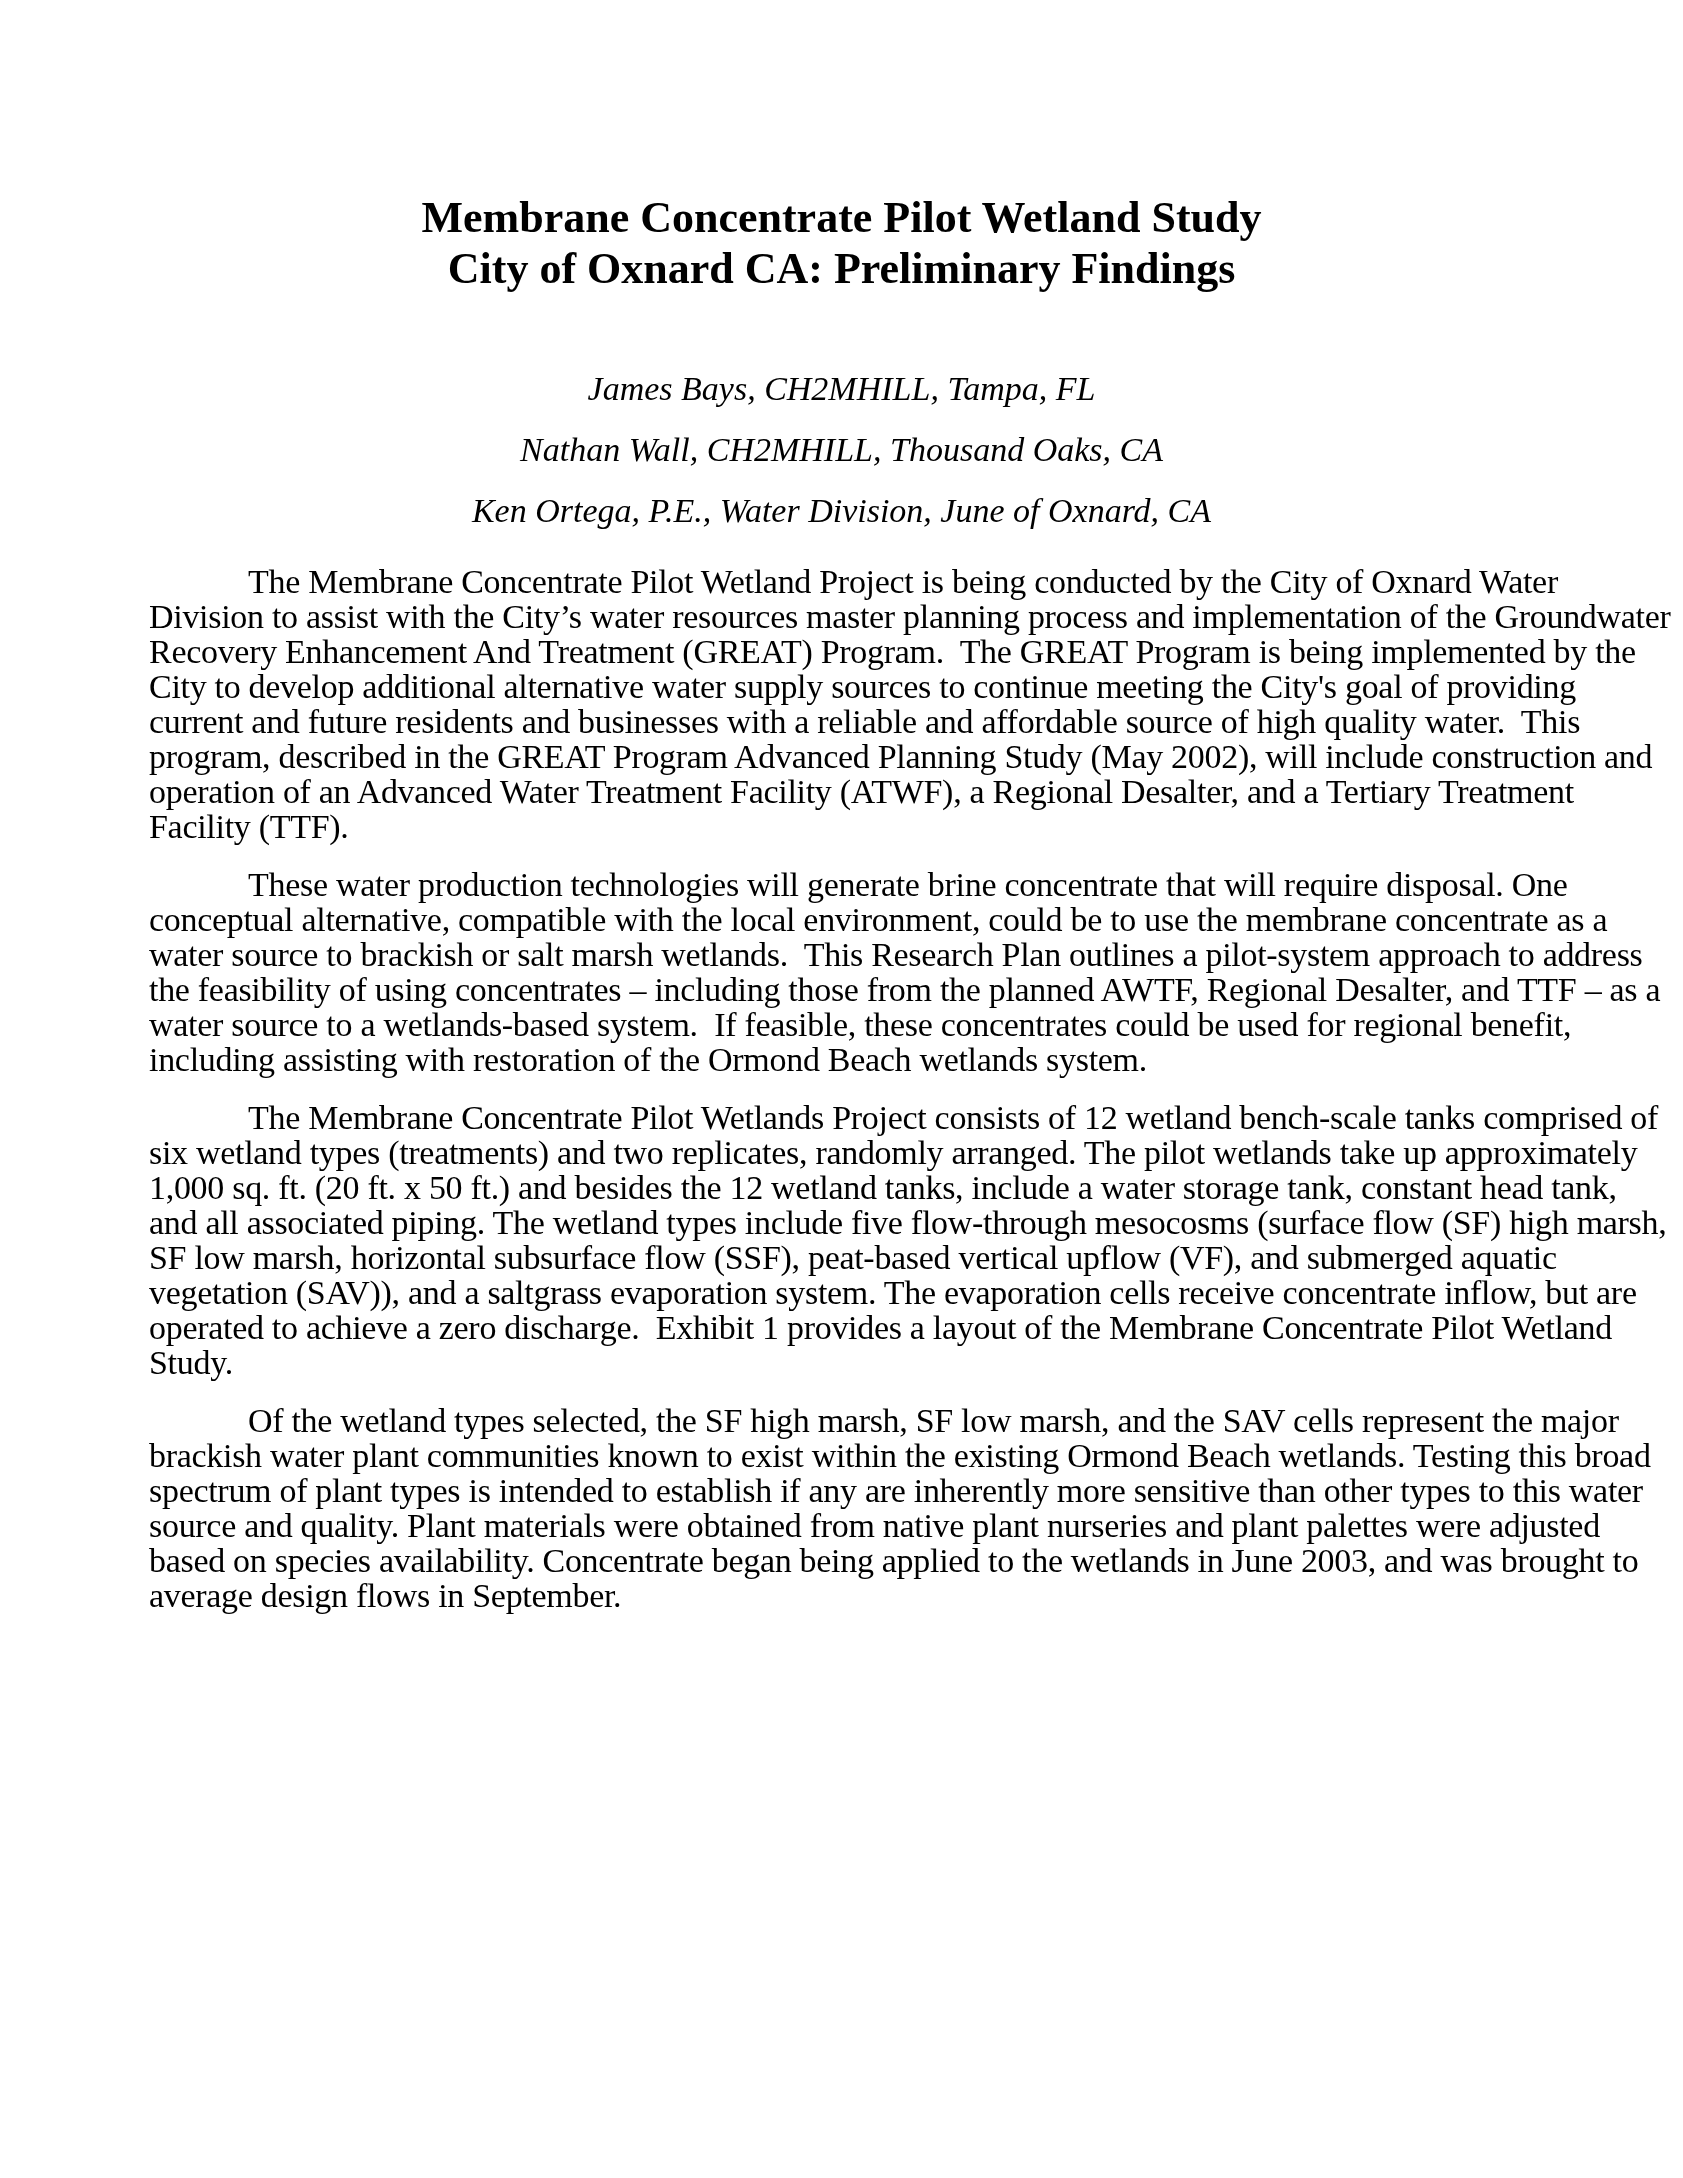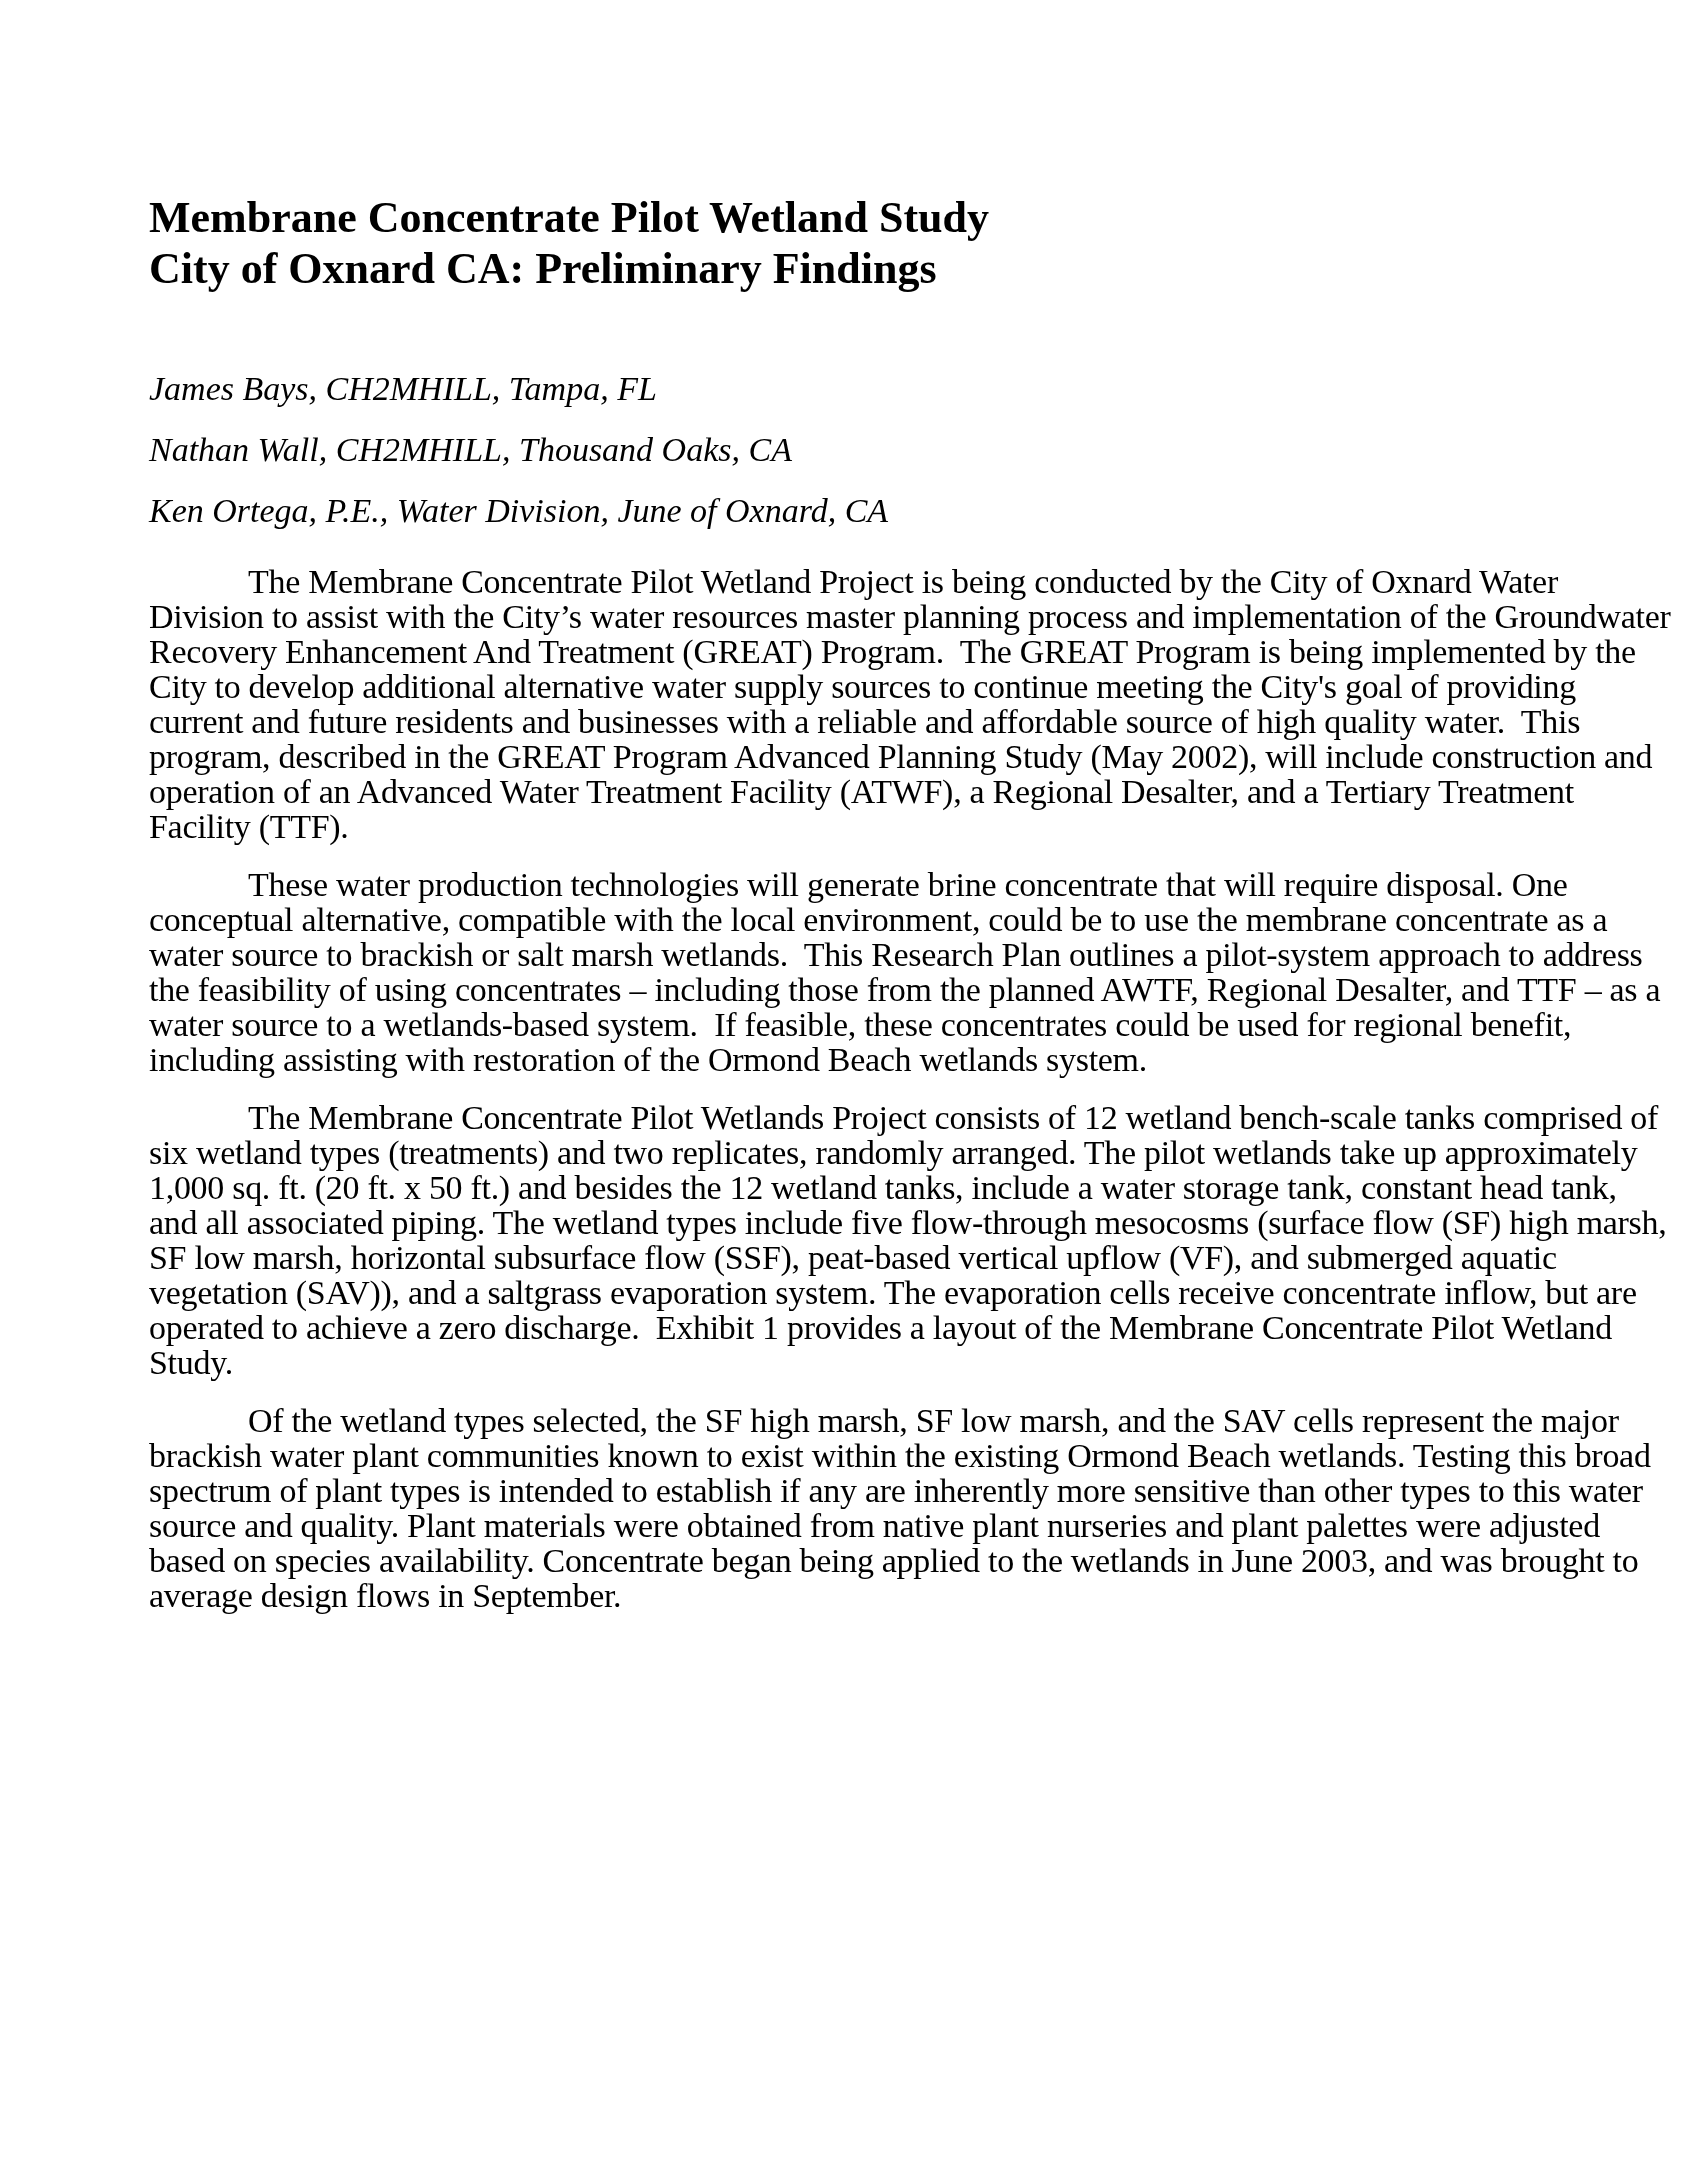--- a/index.html
+++ b/index.html
@@ -19,33 +19,34 @@
     width: 1683px;
     height: 2178px;
     padding: 192px 149px 0 149px;
     background: #ffffff;
   }
   .title-line {
     margin: 0;
     font-size: 44px;
     line-height: 51px;
     font-weight: bold;
-    text-align: left;
+    text-align: center;
     white-space: pre;
   }
   .title-line.second {
     margin-top: 0;
   }
   .authors {
     margin-top: 64px;
   }
   .author-line {
     font-size: 34px;
     line-height: 61px;
     font-style: italic;
+    text-align: center;
     white-space: pre;
   }
   .section-heading {
     margin: 0;
     font-size: 44px;
     line-height: 51px;
     font-weight: bold;
     text-align: center;
     white-space: pre;
   }

